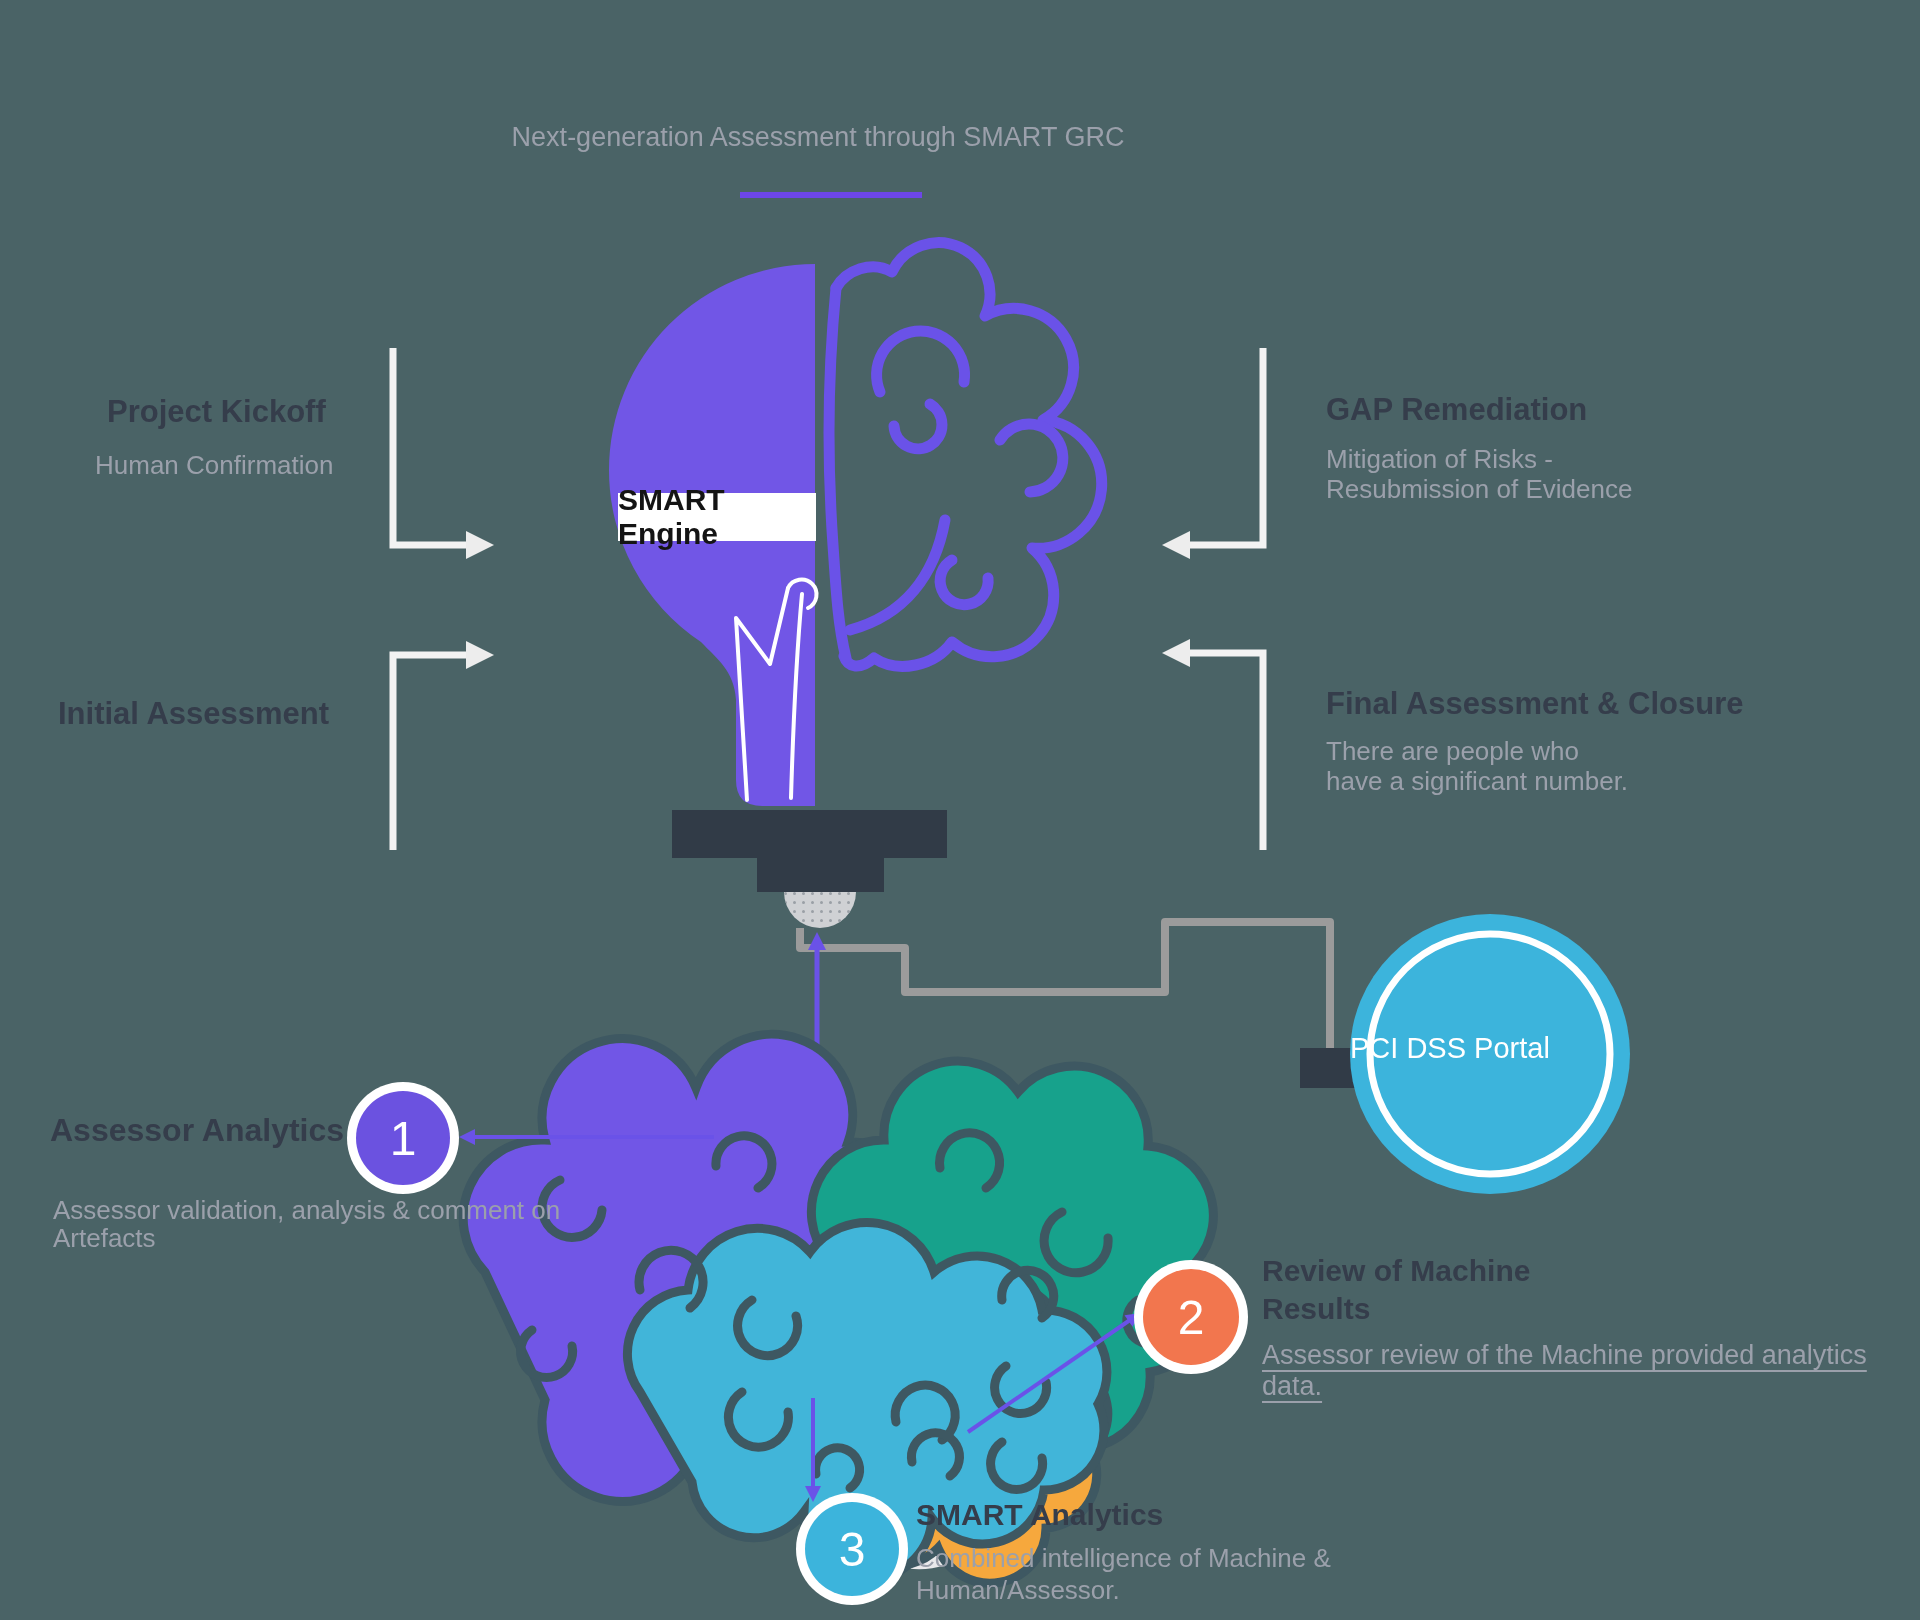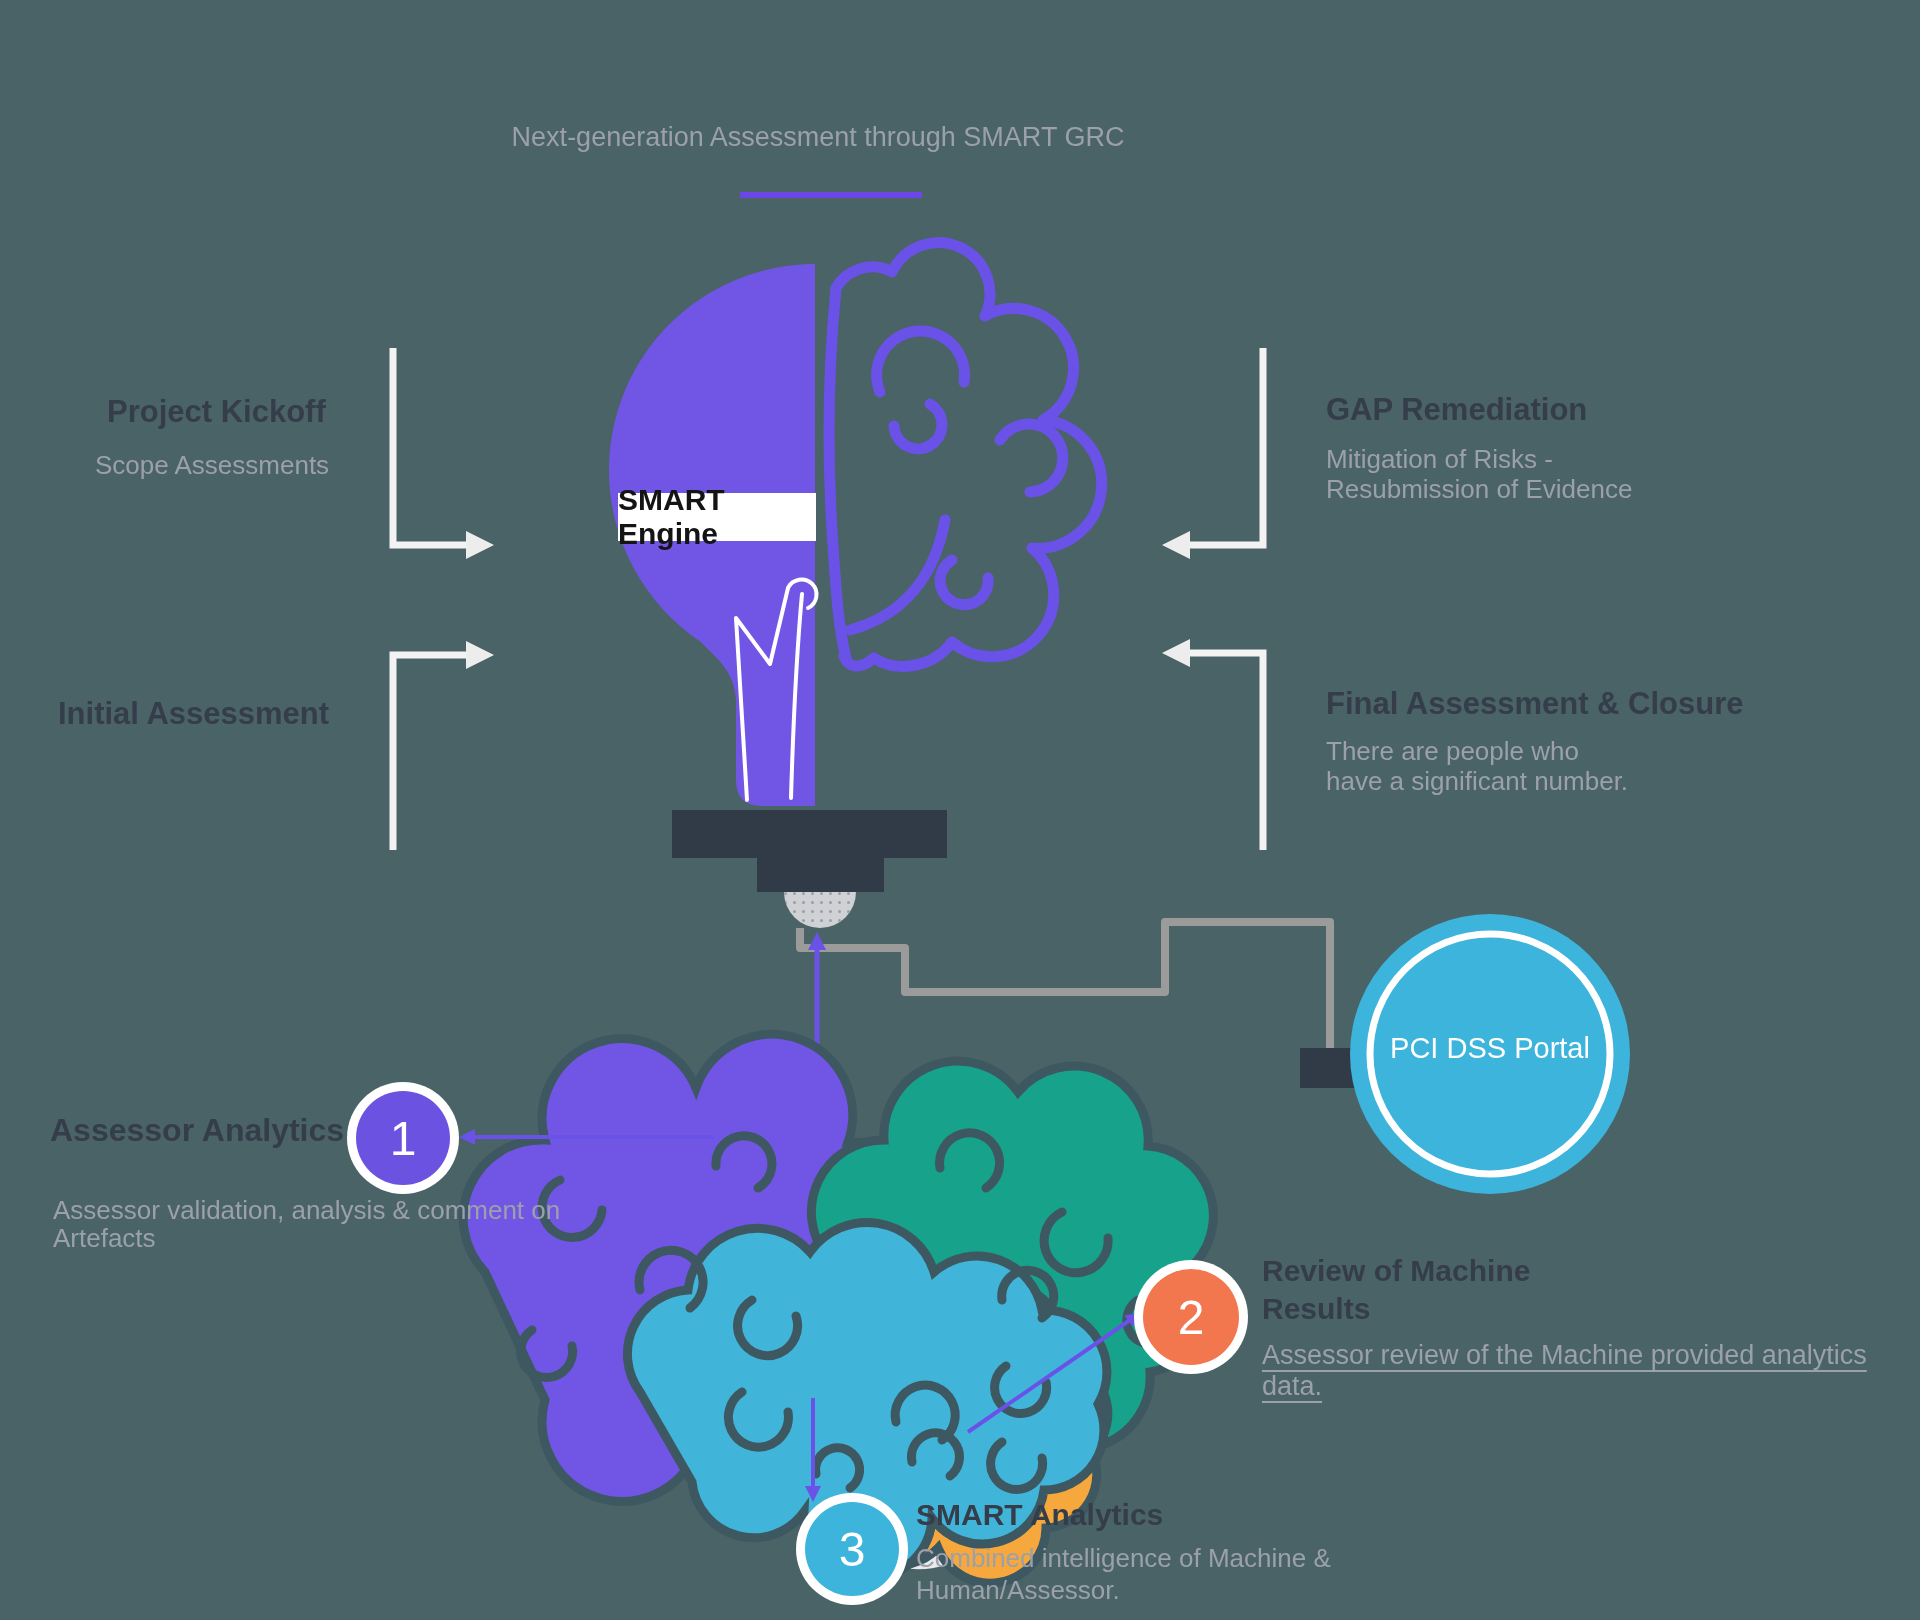--- a/index.html
+++ b/index.html
@@ -18,21 +18,21 @@
   .stage-h{font-size:31px;font-weight:bold;color:var(--ink);}
   .stage-b{font-size:26px;color:var(--muted);white-space:pre-line;line-height:30px;}
   .step-h{font-size:30px;font-weight:bold;color:var(--ink);line-height:38px;}
   .step-b{font-size:26px;color:var(--muted);white-space:pre-line;line-height:28px;}
   .u{text-decoration:underline;text-decoration-thickness:2px;text-underline-offset:6px;}
   .num{width:96px;height:96px;display:flex;align-items:center;justify-content:center;
        font-size:48px;font-weight:500;color:#fff;}
   .bar{position:absolute;background:var(--accent);z-index:2;}
   .engine{position:absolute;z-index:2;background:#fff;display:flex;align-items:center;justify-content:center;
           font-size:30px;font-weight:bold;color:#141414;}
-  .portal-label{font-size:29px;font-weight:500;color:#fff;text-align:center;}
+  .portal-label{font-size:29px;font-weight:500;color:#fff;text-align:left;}
   .center{text-align:center;}
 </style>
 </head>
 <body>
 
 <div class="canvas">
 
   <svg class="art" width="1920" height="1620" viewBox="0 0 1920 1620">
     <defs>
       <pattern id="dots" width="9" height="9" patternUnits="userSpaceOnUse">
@@ -145,21 +145,21 @@
     <circle cx="1191" cy="1317" r="57" style="fill:#fff"></circle>
     <circle cx="1191" cy="1317" r="48" style="fill:var(--step2)"></circle>
     <circle cx="852" cy="1549" r="56" style="fill:#fff"></circle>
     <circle cx="852" cy="1549" r="47" style="fill:var(--portal)"></circle>
   </svg>
 
   <div class="txt h-sub center" style="left:318px;top:122px;width:1000px;text-align:center;">Next-generation Assessment through SMART GRC</div>
   <div class="bar" style="left:740px;top:192px;width:182px;height:6px;"></div>
 
   <div class="txt stage-h" style="left:107px;top:394px;">Project Kickoff</div>
-  <div class="txt stage-b" style="left:95px;top:450px;">Scope Assessments</div>
+  <div class="txt stage-b" style="left:95px;top:450px;">Human Confirmation</div>
   <div class="txt stage-h" style="left:58px;top:696px;">Initial Assessment</div>
 
   <div class="txt stage-h" style="left:1326px;top:392px;">GAP Remediation</div>
   <div class="txt stage-b" style="left:1326px;top:444px;">Mitigation of Risks -
 Resubmission of Evidence</div>
   <div class="txt stage-b" style="left:1326px;top:736px;">There are people who
 have a significant number.</div>
   <div class="txt stage-h" style="left:1326px;top:686px;">Final Assessment &amp; Closure</div>
 
   <div class="engine" style="left:618px;top:493px;width:198px;height:48px;">SMART Engine</div>

